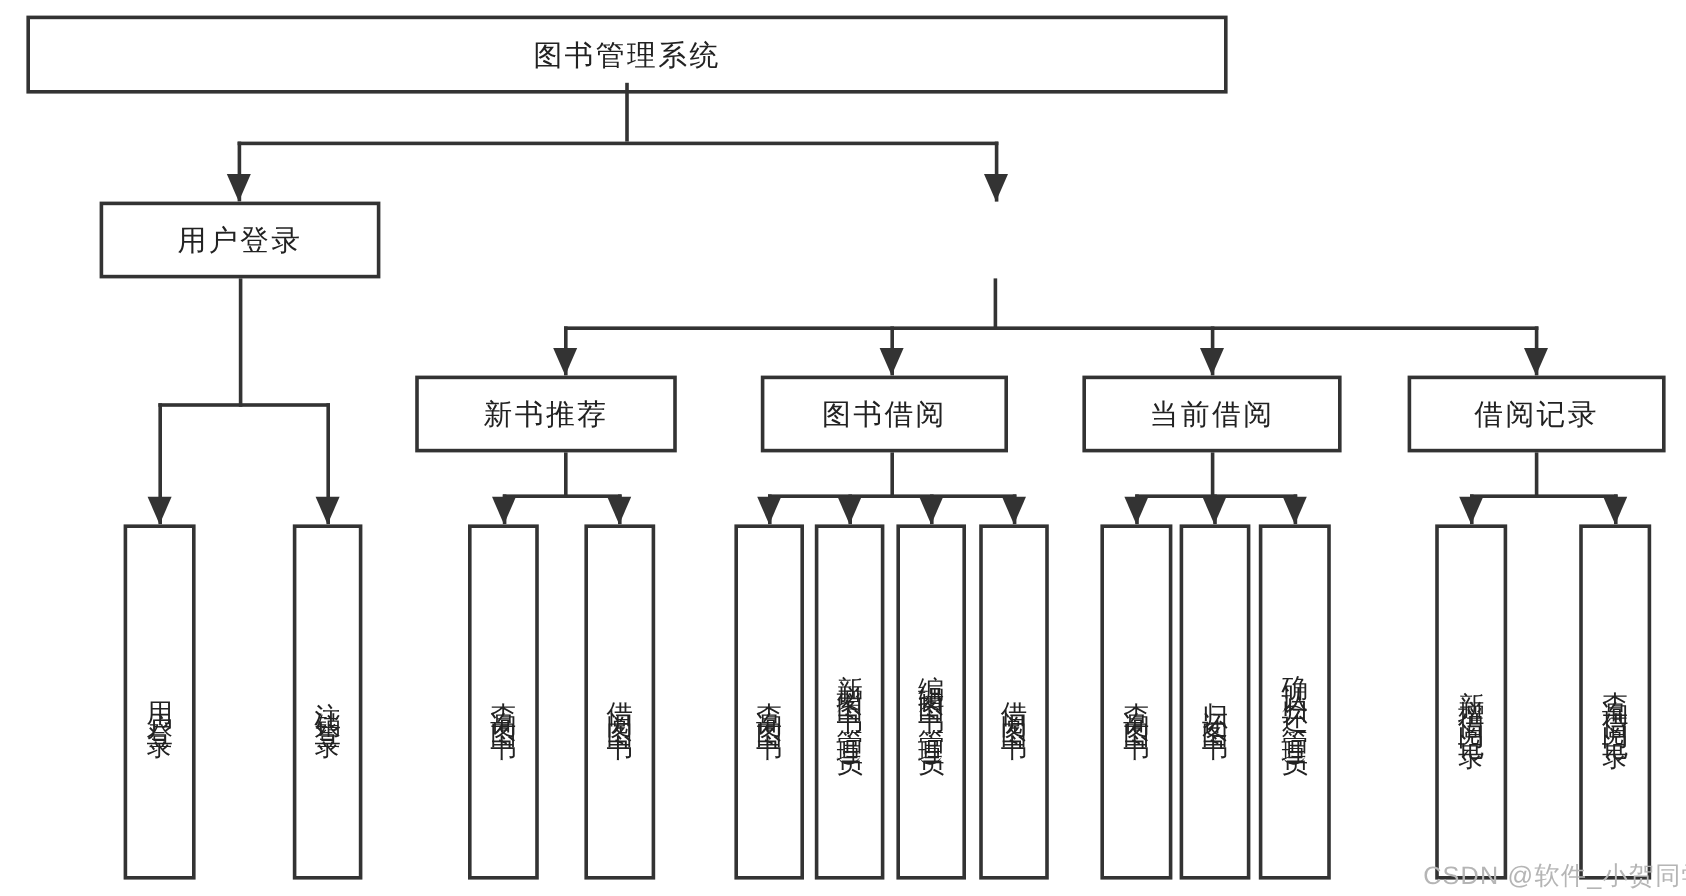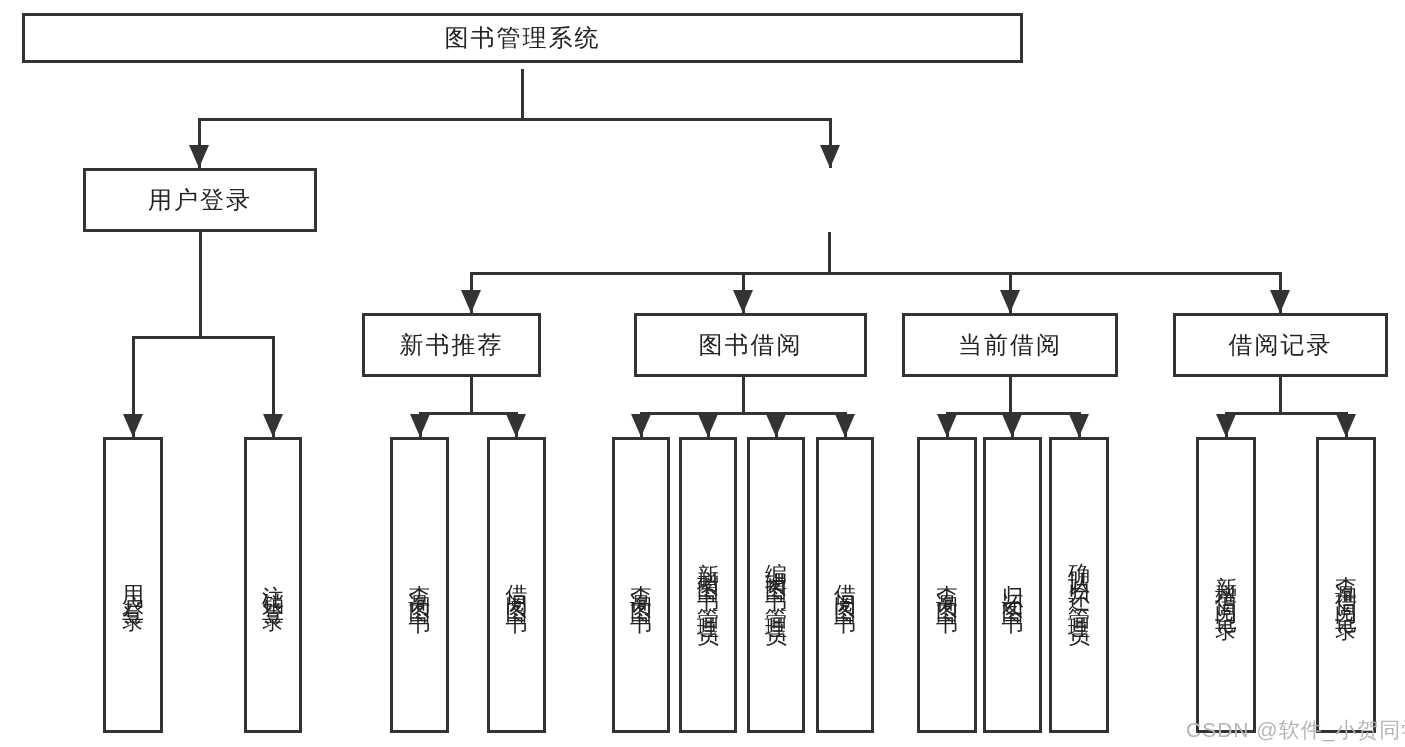--- a/index.html
+++ b/index.html
@@ -27,21 +27,21 @@
   .watermark{
     position:absolute;left:1186px;top:716px;font-size:21px;letter-spacing:1px;
     color:#b5b5b5;white-space:nowrap;
   }
 </style>
 </head>
 <body>
 
 <div class="canvas">
 
-  <div class="box h-label" style="left:22px;top:13px;width:1001px;height:50px;">图书管理系统</div>
+  <div class="box h-label" style="left:22px;top:13px;width:1001px;height:65px;">图书管理系统</div>
 
   <div class="vline" style="left:520.5px;top:69px;height:49px;"></div>
   <div class="hline" style="left:197.5px;top:118px;width:634px;"></div>
   <div class="arrow" style="left:197.5px;top:118px;height:50px;">
       <i class="head"></i>
     </div>
   <div class="arrow" style="left:828.5px;top:118px;height:50px;">
       <i class="head"></i>
     </div>
 
@@ -64,22 +64,22 @@
   <div class="arrow" style="left:741.5px;top:272px;height:41px;">
       <i class="head"></i>
     </div>
   <div class="arrow" style="left:1008.5px;top:272px;height:41px;">
       <i class="head"></i>
     </div>
   <div class="arrow" style="left:1278.5px;top:272px;height:41px;">
       <i class="head"></i>
     </div>
 
-  <div class="box h-label" style="left:362px;top:313px;width:179px;height:64px;">新书推荐</div>
-  <div class="box h-label" style="left:634px;top:313px;width:233px;height:64px;">图书借阅</div>
+  <div class="box h-label" style="left:346px;top:313px;width:218px;height:64px;">新书推荐</div>
+  <div class="box h-label" style="left:634px;top:313px;width:206px;height:64px;">图书借阅</div>
   <div class="box h-label" style="left:902px;top:313px;width:216px;height:64px;">当前借阅</div>
   <div class="box h-label" style="left:1173px;top:313px;width:215px;height:64px;">借阅记录</div>
 
   <div class="vline" style="left:469.5px;top:377px;height:38px;"></div>
   <div class="hline" style="left:418.5px;top:412px;width:99px;"></div>
   <div class="arrow" style="left:418.5px;top:412px;height:25px;">
       <i class="head"></i>
     </div>
   <div class="arrow" style="left:514.5px;top:412px;height:25px;">
       <i class="head"></i>

